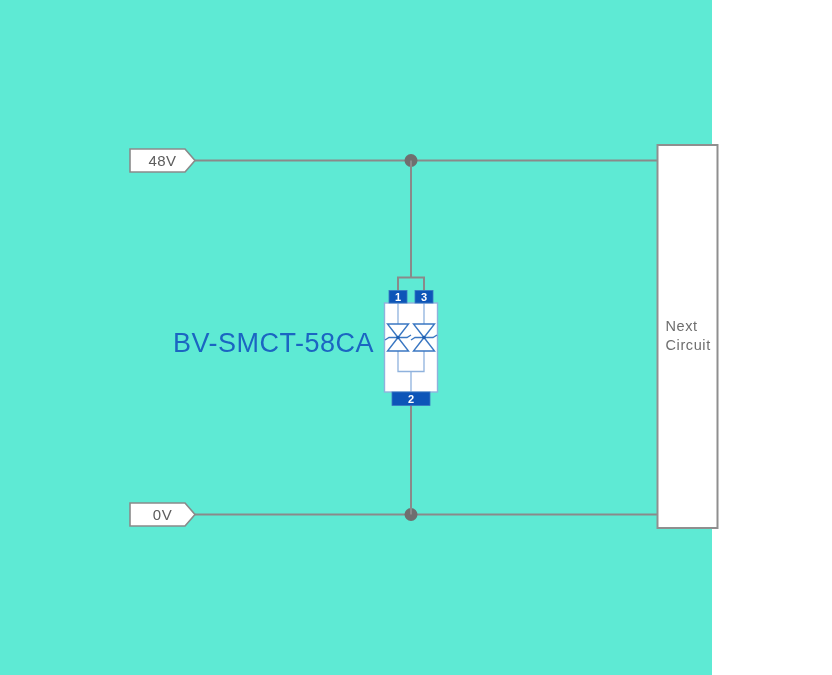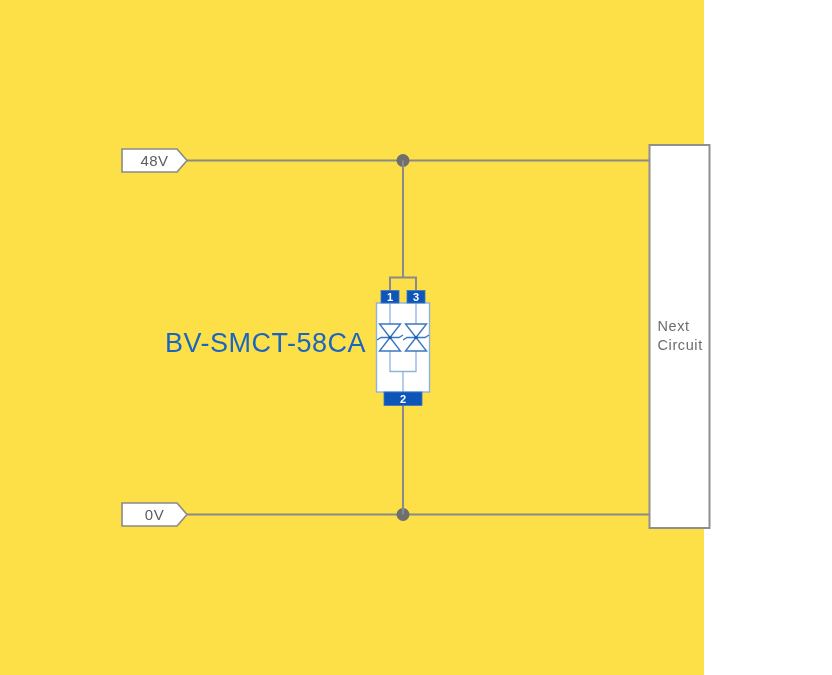--- a/index.html
+++ b/index.html
@@ -8,21 +8,22 @@
     background: #ffffff;
     width: 832px;
     height: 675px;
     overflow: hidden;
     font-family: "Liberation Sans", sans-serif;
   }
   .stage {
     position: relative;
     width: 704px;
     height: 675px;
-    background: #fde047;
+    background: #5eead4;
+    padding-left: 8px;
   }
   svg { display: block; }
 
   
   .wire        { stroke: #8a8a8a; stroke-width: 2; fill: none; }
   .junction    { fill: #6f6f6f; stroke: none; }
   .tag-shape   { fill: #ffffff; stroke: #8a8a8a; stroke-width: 1.6; }
   .tag-text    { fill: #5c5c5c; font-size: 15px; letter-spacing: 0.5px; }
   .box-shape   { fill: #ffffff; stroke: #8f8f8f; stroke-width: 2; }
   .box-text    { fill: #6e6e6e; font-size: 14.5px; letter-spacing: 0.6px; }

